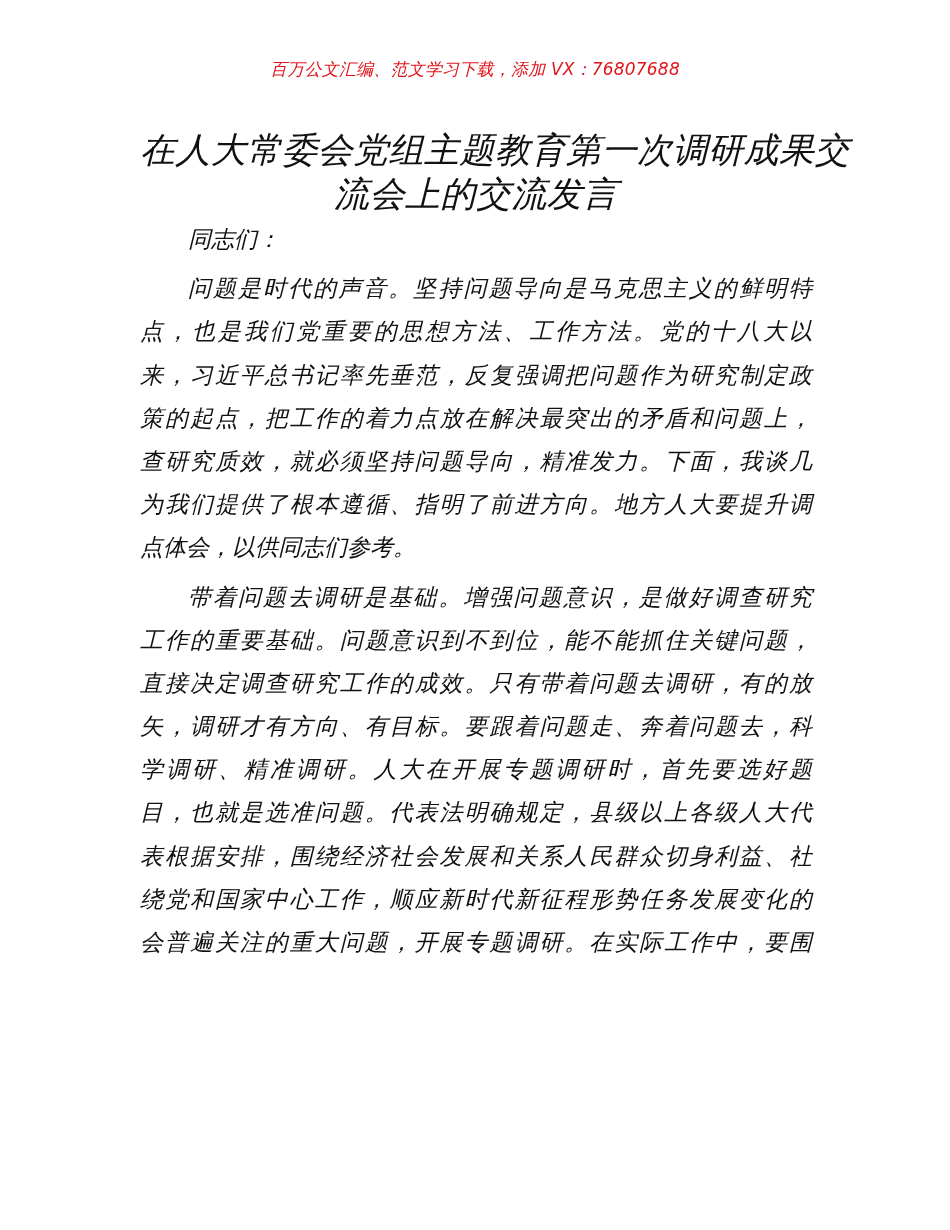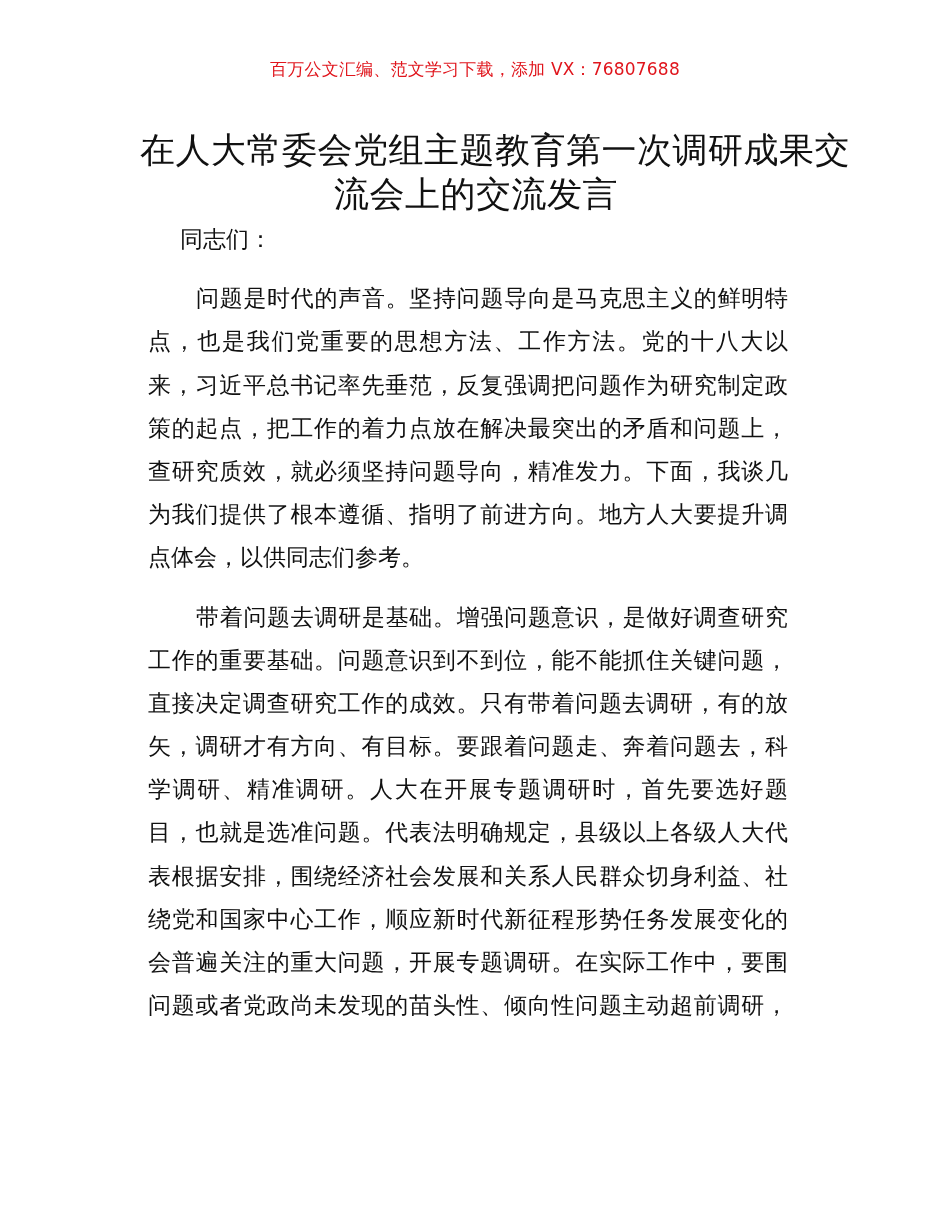--- a/index.html
+++ b/index.html
@@ -15,20 +15,21 @@
       font-family: "DejaVu Sans", "Liberation Sans", sans-serif;
       color: #111111;
     }
     .page {
       position: absolute;
       left: 0;
       top: 0;
       width: 950px;
       height: 1230px;
       background: #ffffff;
+      font-style: italic;
     }
     .watermark {
       position: absolute;
       left: 0;
       top: 56px;
       width: 950px;
       text-align: center;
       font-size: 17px;
       line-height: 26px;
       color: #e0151c;
@@ -44,29 +45,29 @@
       line-height: 44px;
       color: #111111;
       letter-spacing: 0.5px;
     }
     .title .tline {
       display: block;
       white-space: nowrap;
     }
     .body-text {
       position: absolute;
-      left: 132px;
+      left: 140px;
       top: 218px;
       width: 672px;
       font-size: 23px;
       line-height: 43.2px;
       color: #111111;
     }
     .para {
-      margin: 16px;
+      margin: 0;
     }
     .para + .para {
       margin-top: 6px;
     }
     .line {
       display: block;
       white-space: nowrap;
       text-align: justify;
       text-align-last: justify;
       height: 43.2px;
@@ -111,17 +112,16 @@
     <div class="para">
       <span class="line indent">带着问题去调研是基础。增强问题意识，是做好调查研究</span>
       <span class="line">工作的重要基础。问题意识到不到位，能不能抓住关键问题，</span>
       <span class="line">直接决定调查研究工作的成效。只有带着问题去调研，有的放</span>
       <span class="line">矢，调研才有方向、有目标。要跟着问题走、奔着问题去，科</span>
       <span class="line">学调研、精准调研。人大在开展专题调研时，首先要选好题</span>
       <span class="line">目，也就是选准问题。代表法明确规定，县级以上各级人大代</span>
       <span class="line">表根据安排，围绕经济社会发展和关系人民群众切身利益、社</span>
       <span class="line">绕党和国家中心工作，顺应新时代新征程形势任务发展变化的</span>
       <span class="line">会普遍关注的重大问题，开展专题调研。在实际工作中，要围</span>
-      <span class="line">问题或者党政尚未发现的苗头性、倾向性问题主动超前调研，</span>
     </div>
   </div>
 
 </div>
 
 </body></html>

